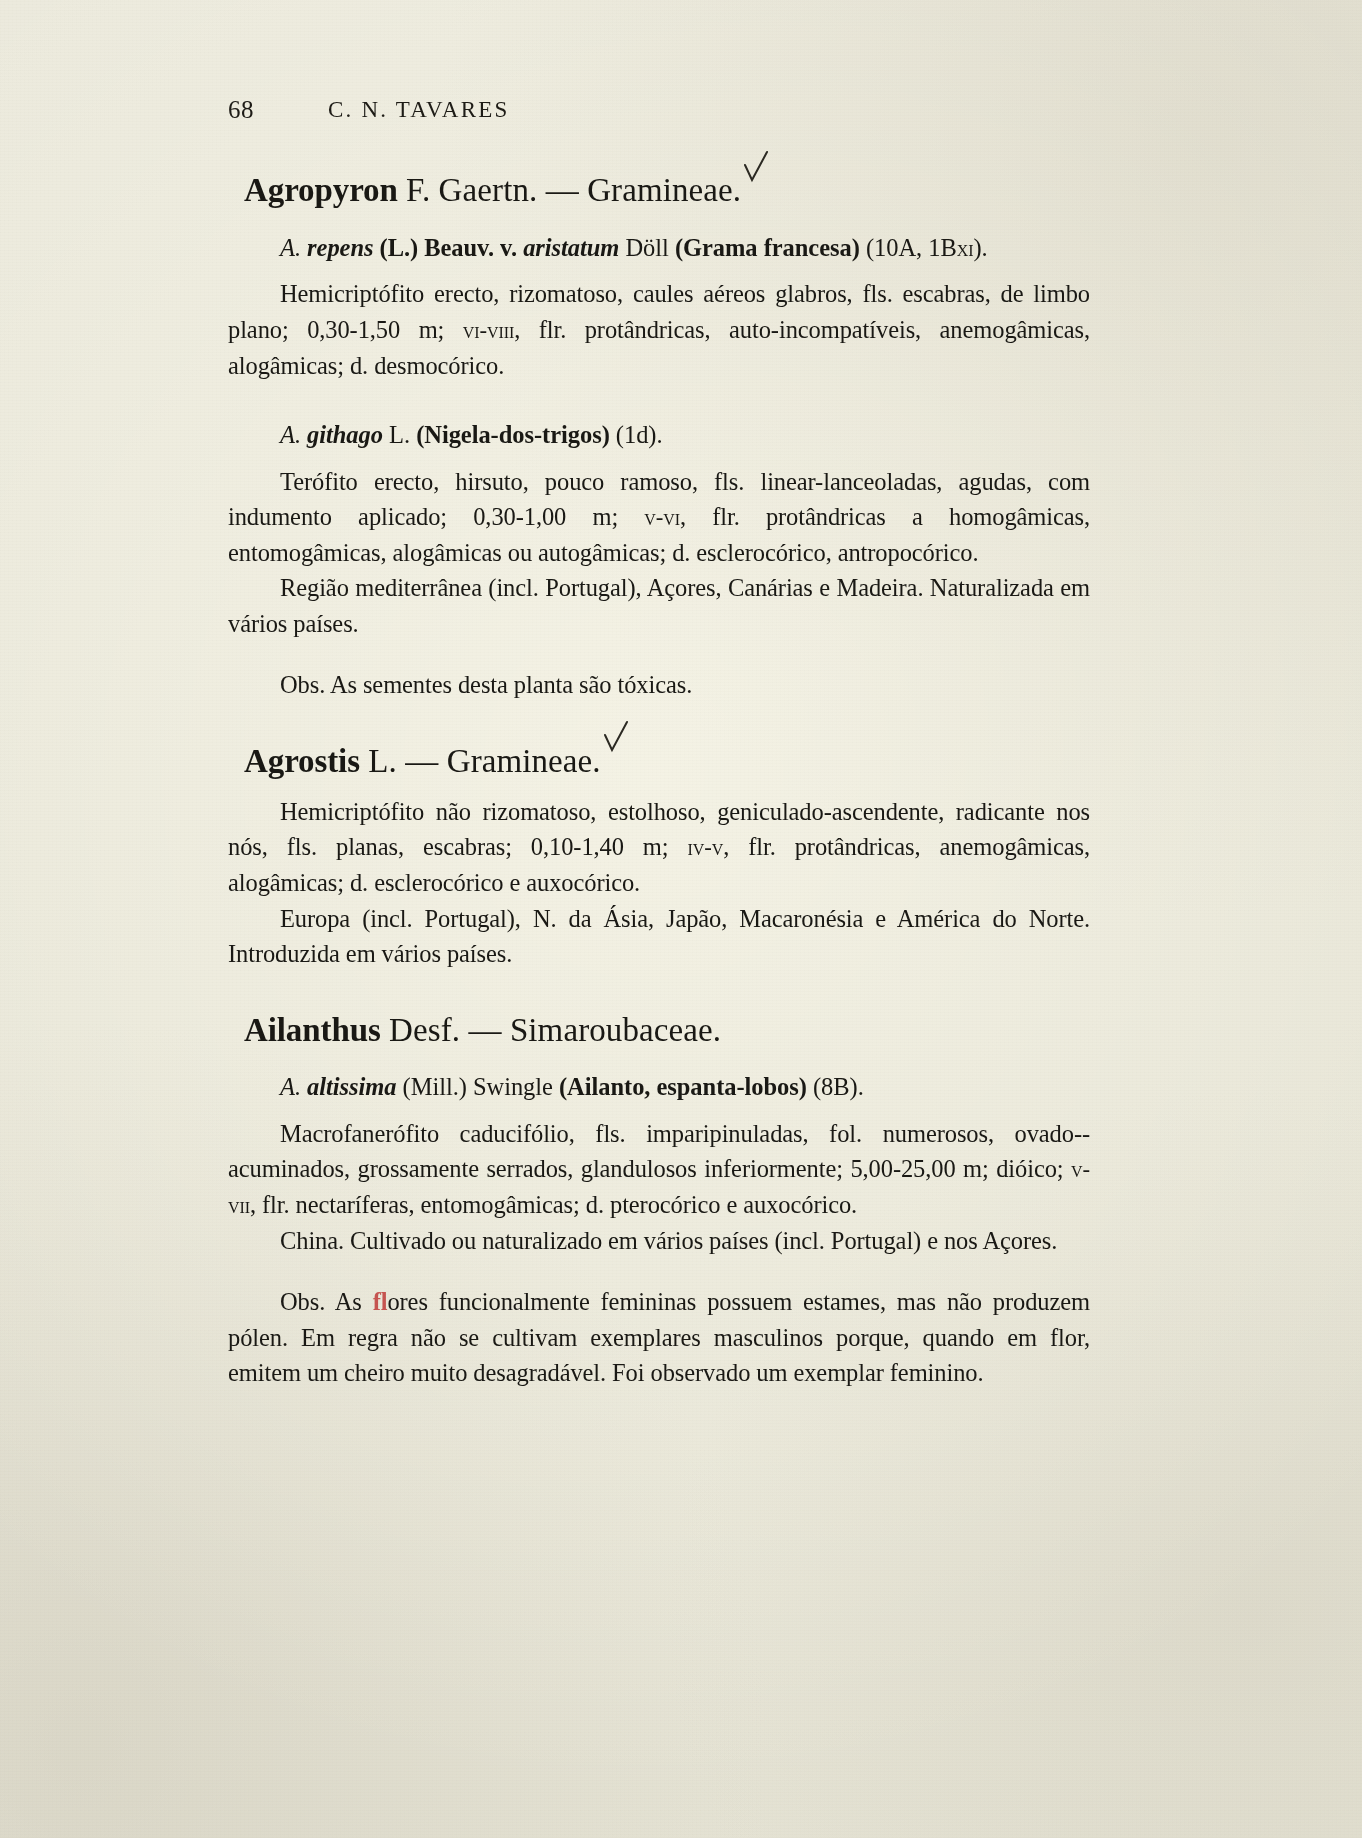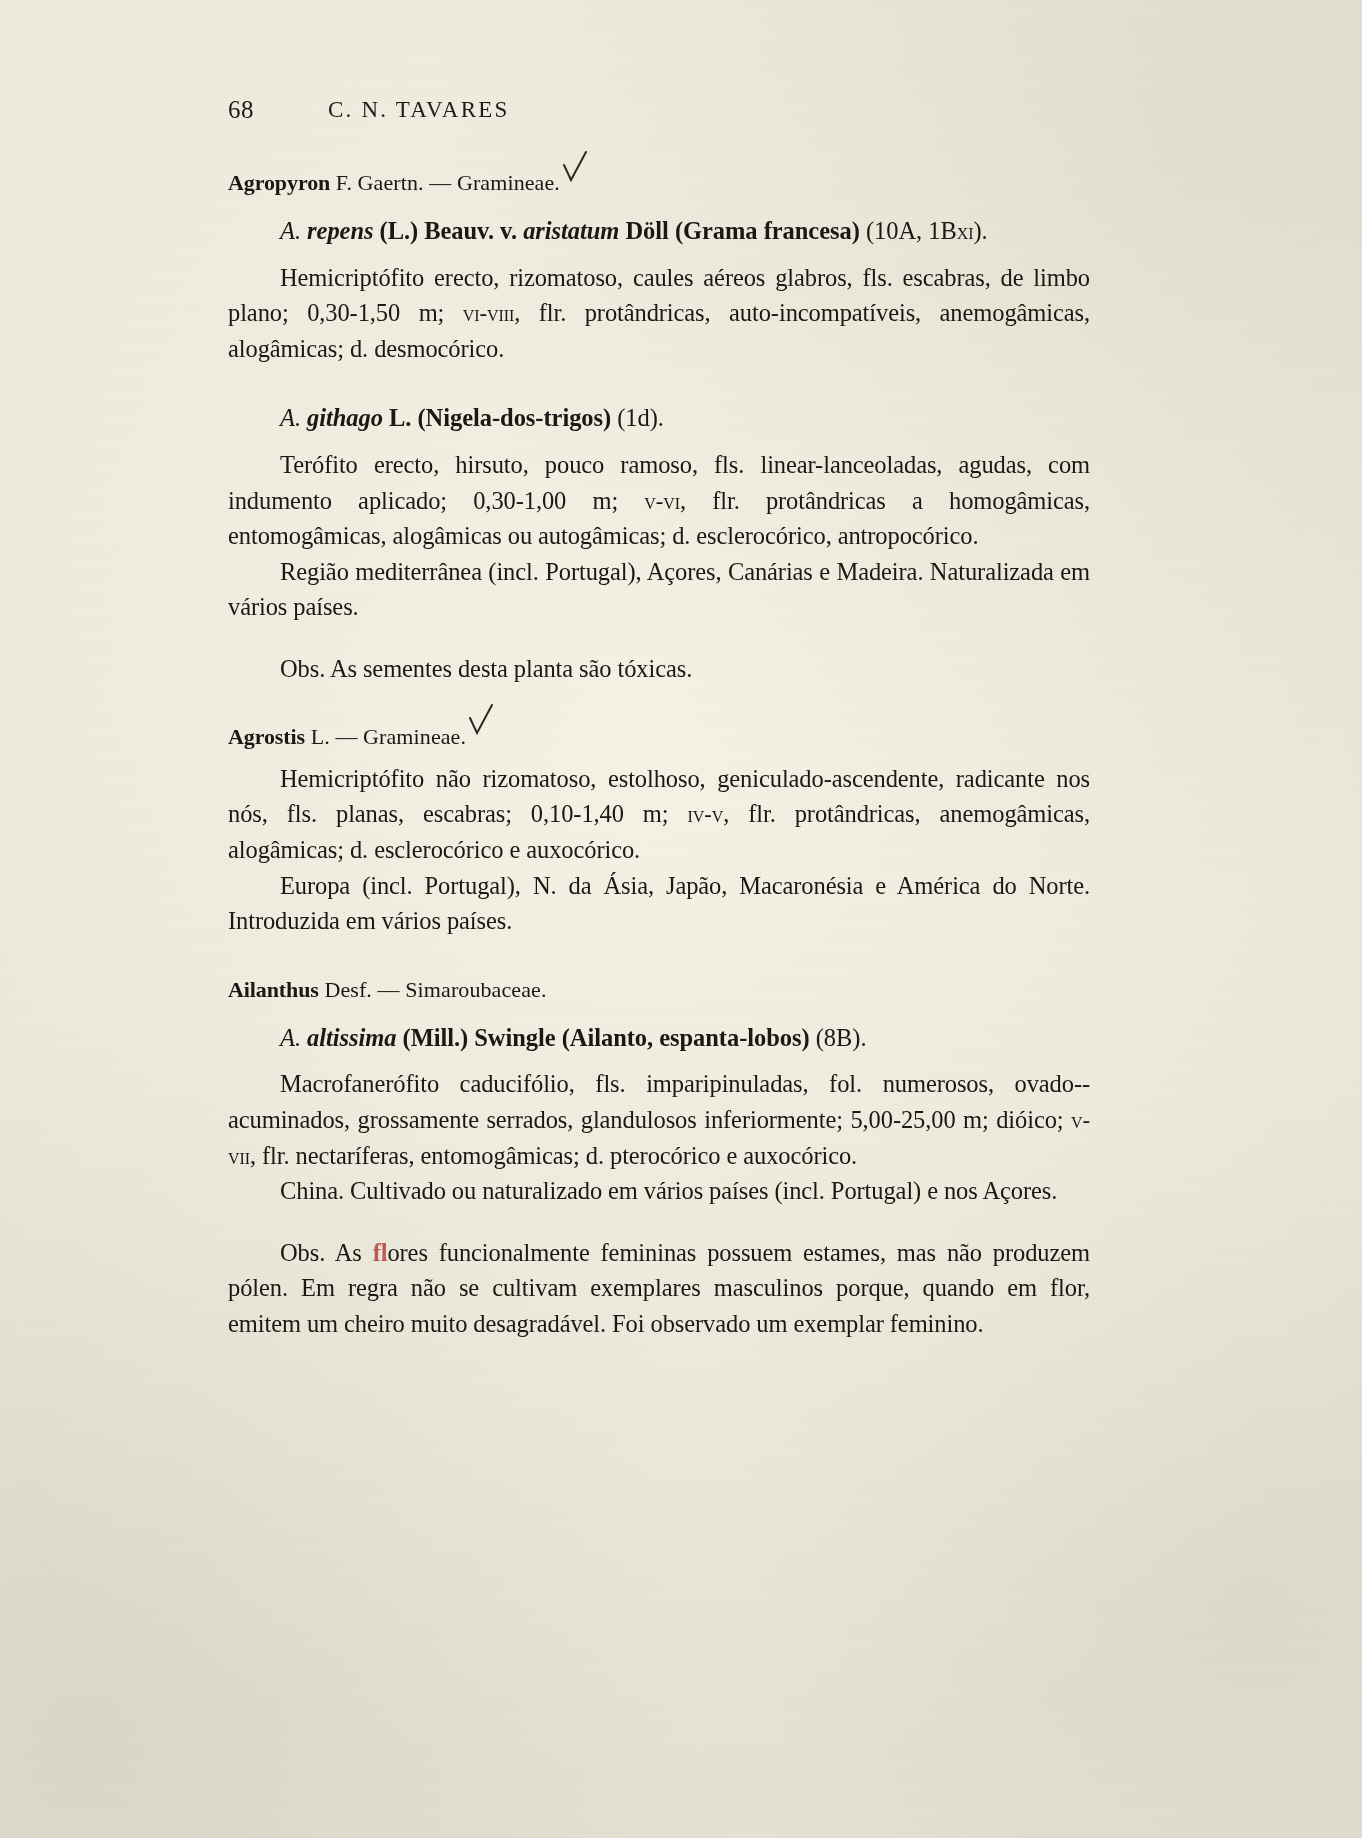--- a/index.html
+++ b/index.html
@@ -73,22 +73,22 @@
     top: 1px;
     text-align: left;
     font-size: 23px;
     letter-spacing: 2.2px;
     color: #1d1b16;
     padding-left: 100px;
   }
 
   
   .genus {
-    font-size: 22px;
-    margin: 0 0 6px 0;
+    font-size: 33px;
+    margin: 0 0 6px 16px;
     line-height: 1.5;
     position: relative;
     letter-spacing: 0.1px;
   }
   .genus .gname {
     font-weight: bold;
     letter-spacing: -0.1px;
   }
   .genus .auth { font-weight: normal; }
   .genus-block { margin-top: 34px; }
@@ -119,21 +119,21 @@
     letter-spacing: -0.05px;
   }
   .species .sp-genus {
     font-style: italic;
     font-weight: normal;
   }
   .species .epithet {
     font-style: italic;
     font-weight: bold;
   }
-  .species .plain { font-weight: bold; }
+  .species .plain { font-weight: normal; }
   .species .common { font-weight: bold; }
   .species .code { font-weight: normal; }
   .sc {
     font-variant: small-caps;
     text-transform: lowercase;
     font-size: 0.92em;
   }
 
   
   p.body {

